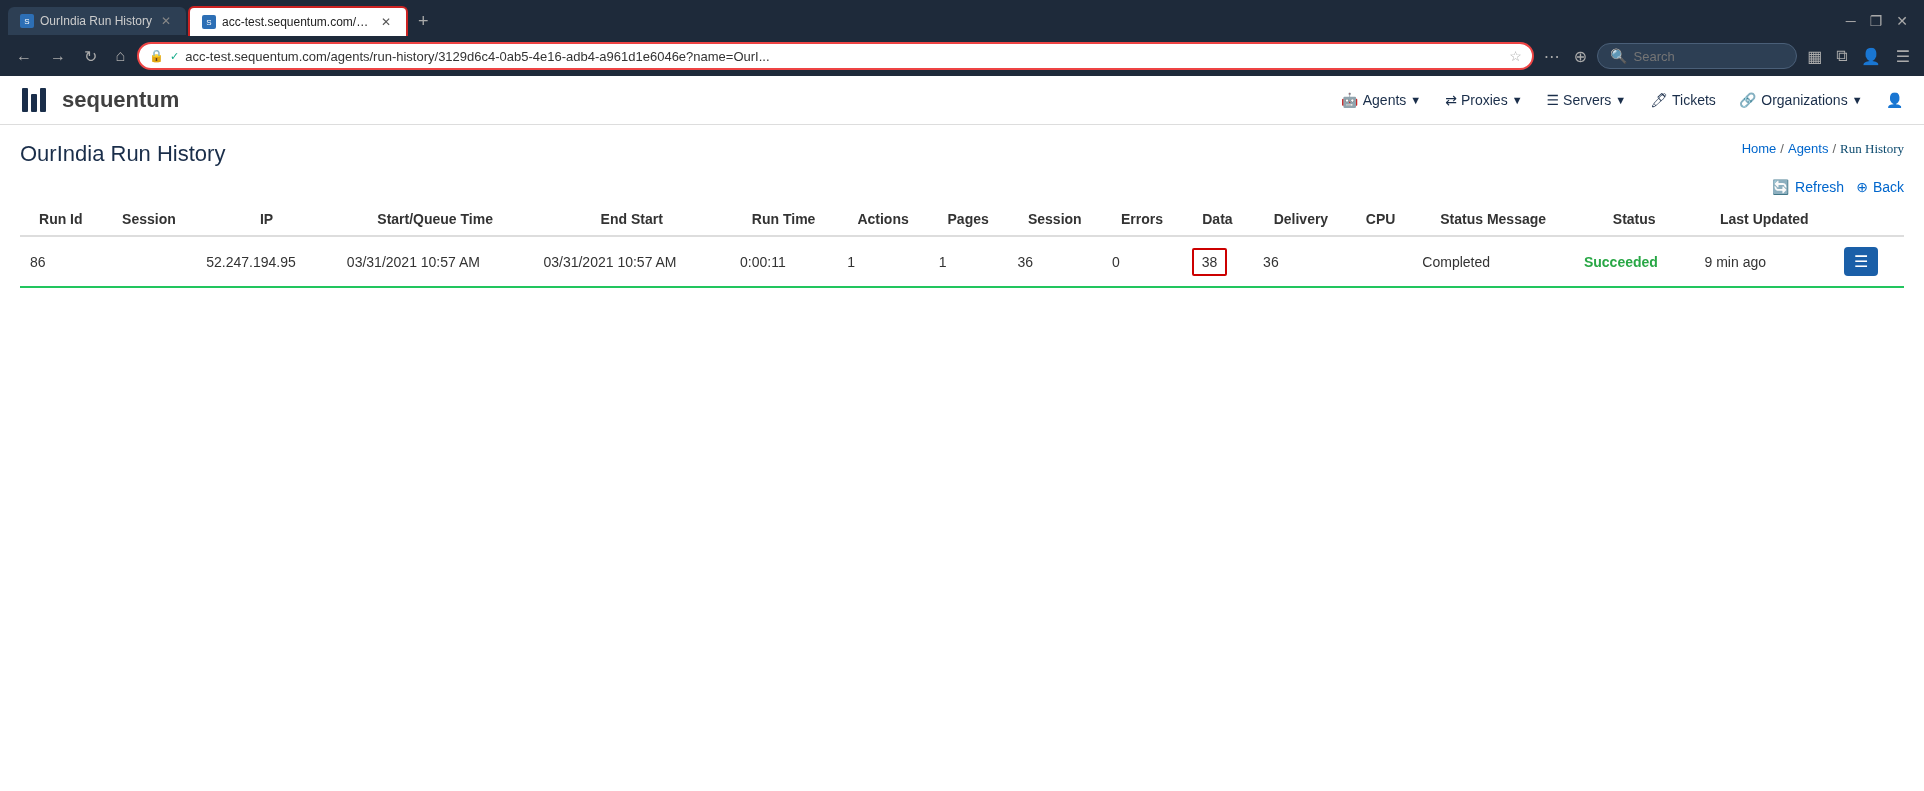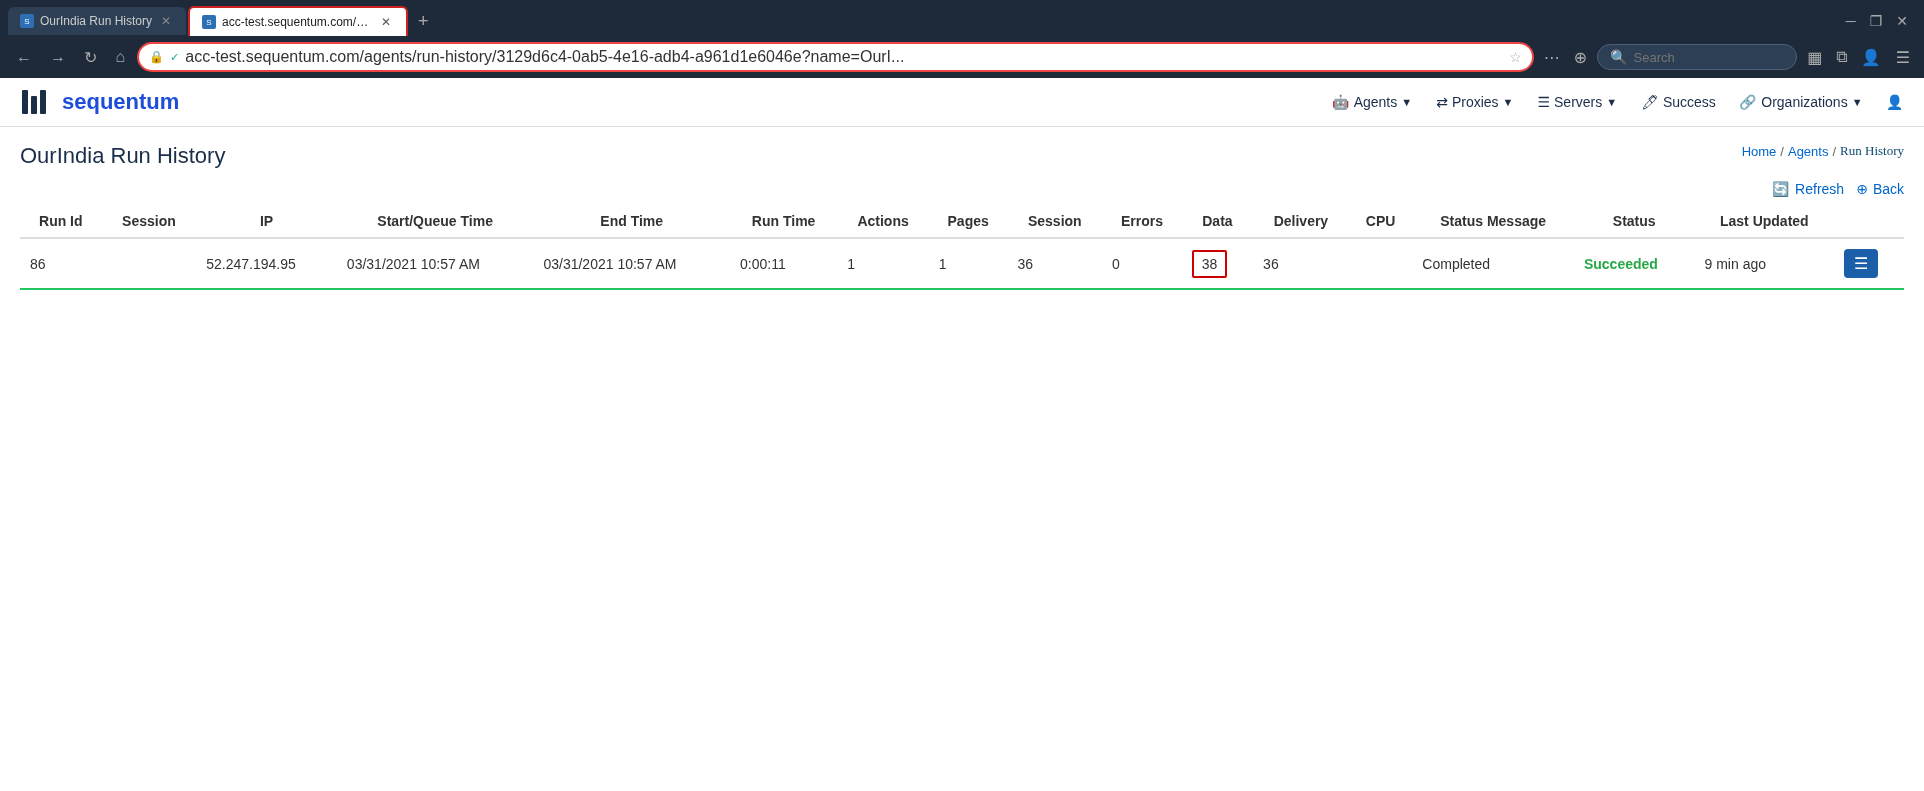--- a/index.html
+++ b/index.html
@@ -81,21 +81,21 @@
       background: #fff;
       border-radius: 20px;
       padding: 4px 10px;
       gap: 6px;
       border: 2px solid #e44;
     }
     .address-input {
       border: none;
       outline: none;
       flex: 1;
-      font-size: 16px;
+      font-size: 13px;
       color: #333;
       background: transparent;
     }
     .address-icon {
       font-size: 12px;
       color: #666;
     }
     .search-input-wrap {
       display: flex;
       align-items: center;
@@ -137,21 +137,21 @@
       align-items: center;
       gap: 10px;
     }
     .logo-icon {
       width: 32px;
       height: 32px;
     }
     .logo-text {
       font-size: 22px;
       font-weight: bold;
-      color: #1d4ed8;
+      color: #404040;
     }
     .nav-links {
       display: flex;
       align-items: center;
       gap: 24px;
     }
     .nav-link {
       display: flex;
       align-items: center;
       gap: 4px;
@@ -168,21 +168,20 @@
       align-items: flex-start;
       justify-content: space-between;
     }
     .page-title {
       font-size: 22px;
       font-weight: normal;
       color: #1a2e4a;
     }
     .breadcrumb {
       display: flex;
-      align-items: center;
       gap: 4px;
       font-size: 13px;
     }
     .breadcrumb-link {
       color: #0066cc;
       cursor: pointer;
       text-decoration: none;
     }
     .breadcrumb-sep { color: #666; }
     .breadcrumb-current { color: #0c4a6e; font-family: Liberation Serif, serif; }
@@ -377,21 +376,21 @@
       <span>Proxies</span>
       <span class="nav-dropdown-arrow">▼</span>
     </a>
     <a class="nav-link">
       <span>☰</span>
       <span>Servers</span>
       <span class="nav-dropdown-arrow">▼</span>
     </a>
     <a class="nav-link">
       <span>🖊</span>
-      <span>Success</span>
+      <span>Tickets</span>
     </a>
     <a class="nav-link">
       <span>🔗</span>
       <span>Organizations</span>
       <span class="nav-dropdown-arrow">▼</span>
     </a>
     <a class="nav-link">
       <span>👤</span>
     </a>
   </div>
@@ -420,21 +419,21 @@
 </div>
 
 <div class="main-table-wrap">
   <table>
     <thead>
       <tr>
         <th>Run Id</th>
         <th>Session</th>
         <th>IP</th>
         <th>Start/Queue Time</th>
-        <th>End Time</th>
+        <th>End Start</th>
         <th>Run Time</th>
         <th>Actions</th>
         <th>Pages</th>
         <th>Session</th>
         <th>Errors</th>
         <th>Data</th>
         <th>Delivery</th>
         <th>CPU</th>
         <th>Status Message</th>
         <th>Status</th>

